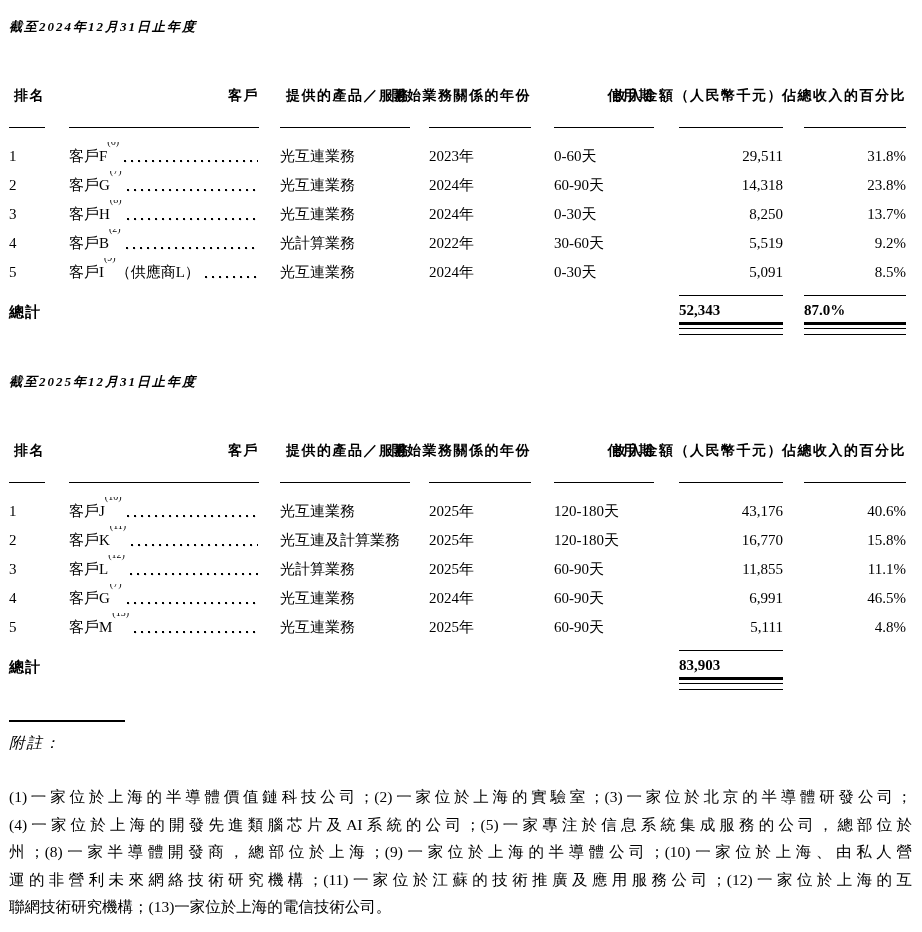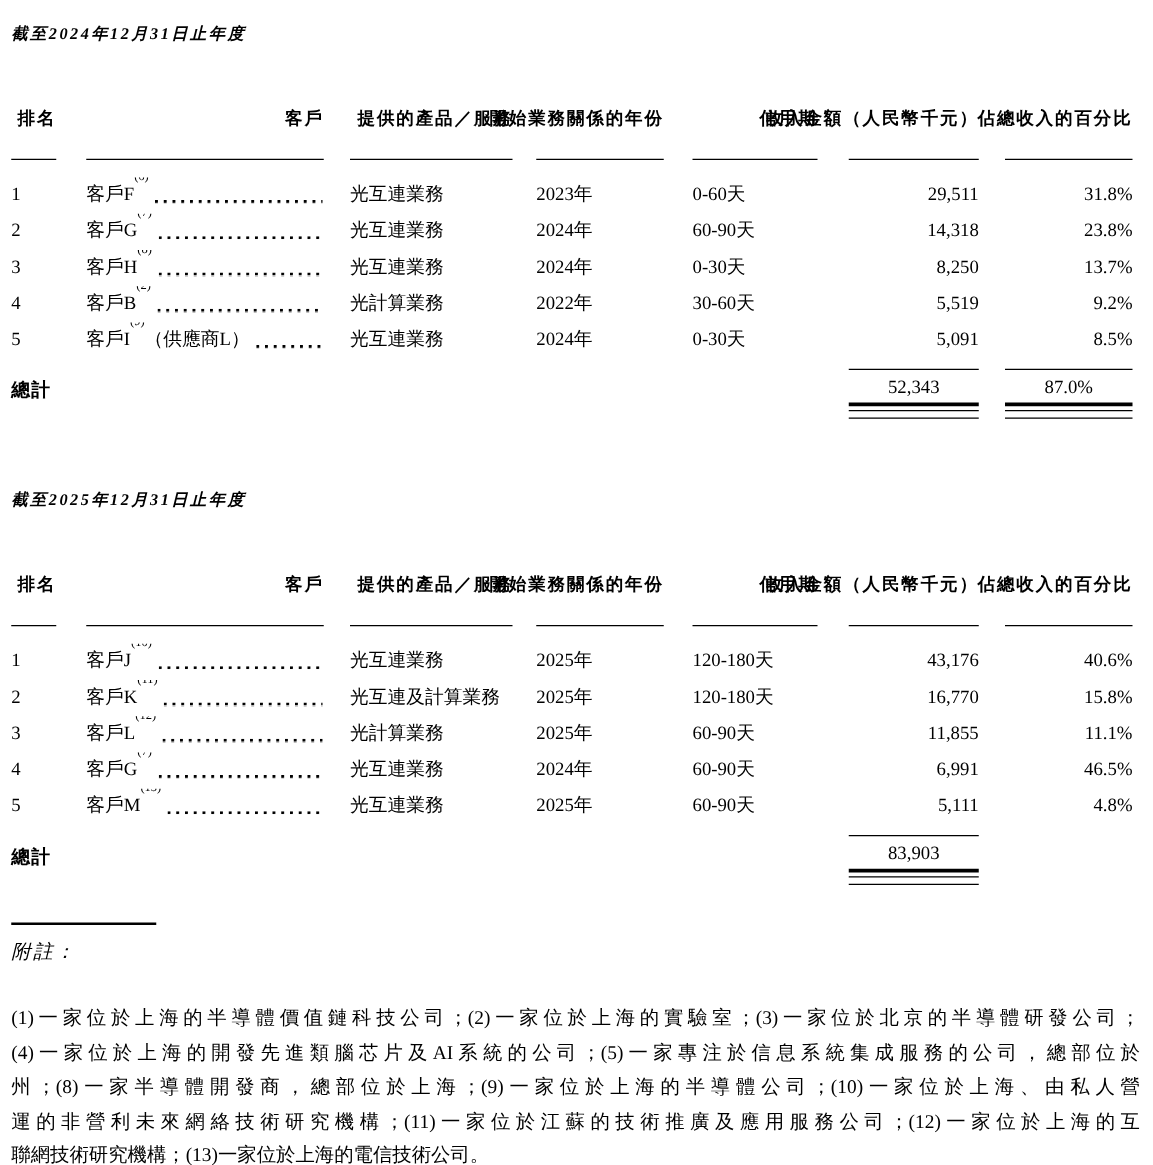--- a/index.html
+++ b/index.html
@@ -6,21 +6,21 @@
   body{
     width:922px;height:932px;background:#ffffff;color:#000;
     font-family:"Liberation Serif","DejaVu Serif",serif;
     overflow:hidden;
   }
   .page{padding:8px 8px 0 9px;width:905px;}
   .section-title{
     font-size:13px;font-weight:bold;font-style:italic;
     letter-spacing:2px;line-height:26px;margin:6px 0 0 0;
   }
-  .sec2 .section-title{margin-top:52px;}
+  .sec2 .section-title{margin-top:34px;}
   
   .thead{display:flex;margin-top:32px;}
   .th{
     display:flex;flex-direction:row;justify-content:flex-end;align-items:center;
     border-bottom:1px solid #000;height:56px;padding-bottom:9px;
     font-weight:bold;font-size:14px;letter-spacing:1.5px;line-height:25px;
     white-space:nowrap;box-sizing:border-box;
   }
   .tbody{margin-top:14px;}
   .row{display:flex;height:29px;}
@@ -42,21 +42,21 @@
     background-position:left bottom 8px;
   }
   
   .total-block{display:flex;margin-top:8px;align-items:flex-start;}
   .tot-label{width:670px;font-weight:bold;font-size:15px;padding-top:8px;letter-spacing:1px;}
   .tot-cell{box-sizing:border-box;}
   .tot-cell.c6{width:104px;margin-right:21px;}
   .tot-cell.c7{width:102px;}
   .tot-val{
     border-top:1px solid #000;border-bottom:3px solid #000;
-    padding:6px 0 3px 0;font-weight:normal;font-size:15px;text-align:center;
+    padding:6px 0 3px 0;font-weight:bold;font-size:15px;text-align:left;
   }
   .dbl-rule{height:5px;border-top:1px solid #000;border-bottom:1px solid #000;margin-top:3px;}
   
   .fn-divider{width:116px;border-top:2px solid #000;margin-top:30px;}
   .fn-label{font-style:italic;font-size:15.5px;letter-spacing:2px;margin-top:11px;}
   .fn-lines{margin-top:29px;width:903px;}
   .fn-line{
     font-size:15.5px;line-height:27.5px;white-space:nowrap;
     text-align:justify;text-align-last:justify;
   }

